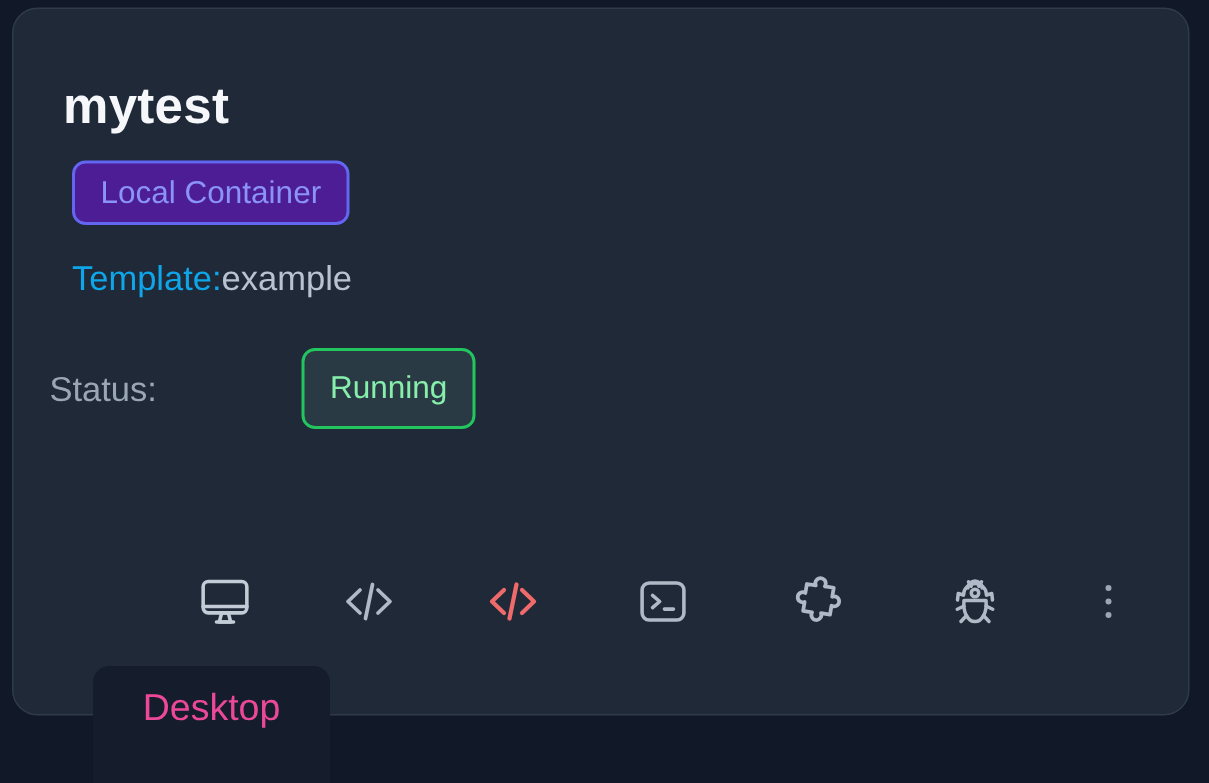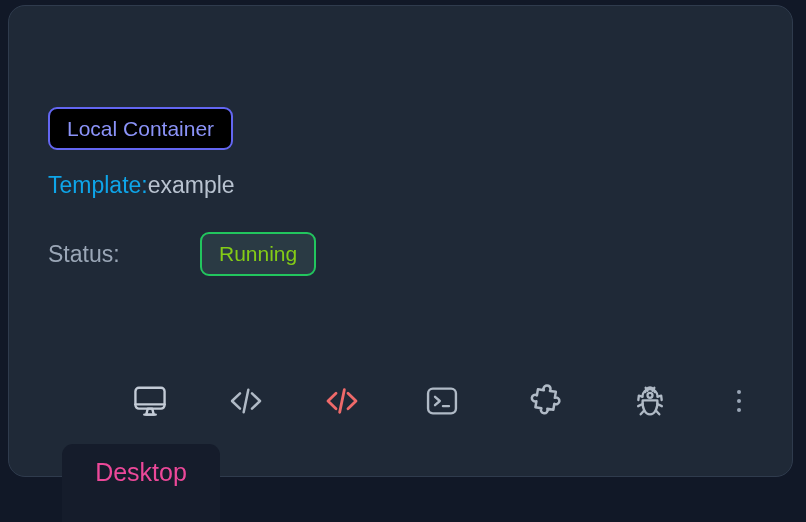--- a/index.html
+++ b/index.html
@@ -63,21 +63,21 @@
     left: 39px;
     top: 101px;
     height: 43px;
     box-sizing: border-box;
     display: flex;
     align-items: center;
     justify-content: center;
     padding: 0 17px;
     border: 2px solid #6366f1;
     border-radius: 9px;
-    background: #000000;
+    background: #4c1d95;
     font-size: 21px;
     color: #8b93f8;
     white-space: nowrap;
   }
 
   
   .template-row {
     position: absolute;
     left: 39px;
     top: 166px;
@@ -90,44 +90,45 @@
     color: #0ea5e9;
   }
   .template-value {
     font-size: 23px;
     color: #b9c3d0;
   }
 
   
   .status-row {
     position: absolute;
-    left: 39px;
+    left: 24px;
     top: 226px;
     display: flex;
     align-items: center;
     white-space: nowrap;
+    gap: 16px;
   }
   .status-label {
     font-size: 23px;
     color: #9aa6b6;
     width: 152px;
     display: inline-block;
   }
   .badge-status {
-    height: 44px;
+    height: 54px;
     box-sizing: border-box;
     display: flex;
     align-items: center;
     justify-content: center;
     padding: 0 17px;
     border: 2px solid #22c55e;
     border-radius: 9px;
     background: #2a3a44;
     font-size: 21px;
-    color: #84cc16;
+    color: #86efac;
   }
 
   
   .toolbar {
     position: absolute;
     left: 110px;
     top: 367px;
     width: 645px;
     height: 56px;
     display: flex;
@@ -194,20 +195,21 @@
   }
 </style>
 </head>
 <body>
 
 <div id="app-root">
 
   <div class="card">
     <div class="card-inner">
 
+      <div class="title">mytest</div>
 
       <div class="badge-container">Local Container</div>
 
       <div class="template-row">
         <span class="template-label">Template:</span>
         <span class="template-value">example</span>
       </div>
 
       <div class="status-row">
         <span class="status-label">Status:</span>

